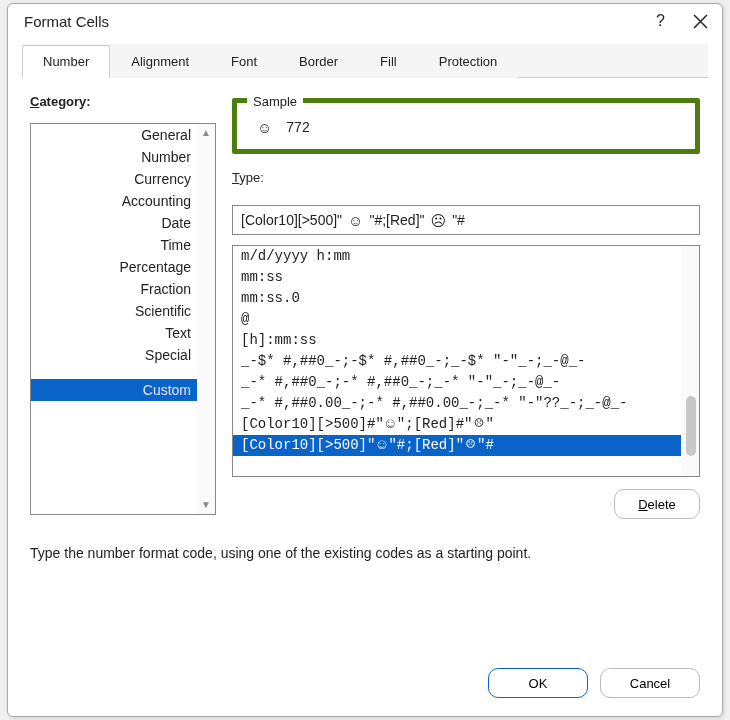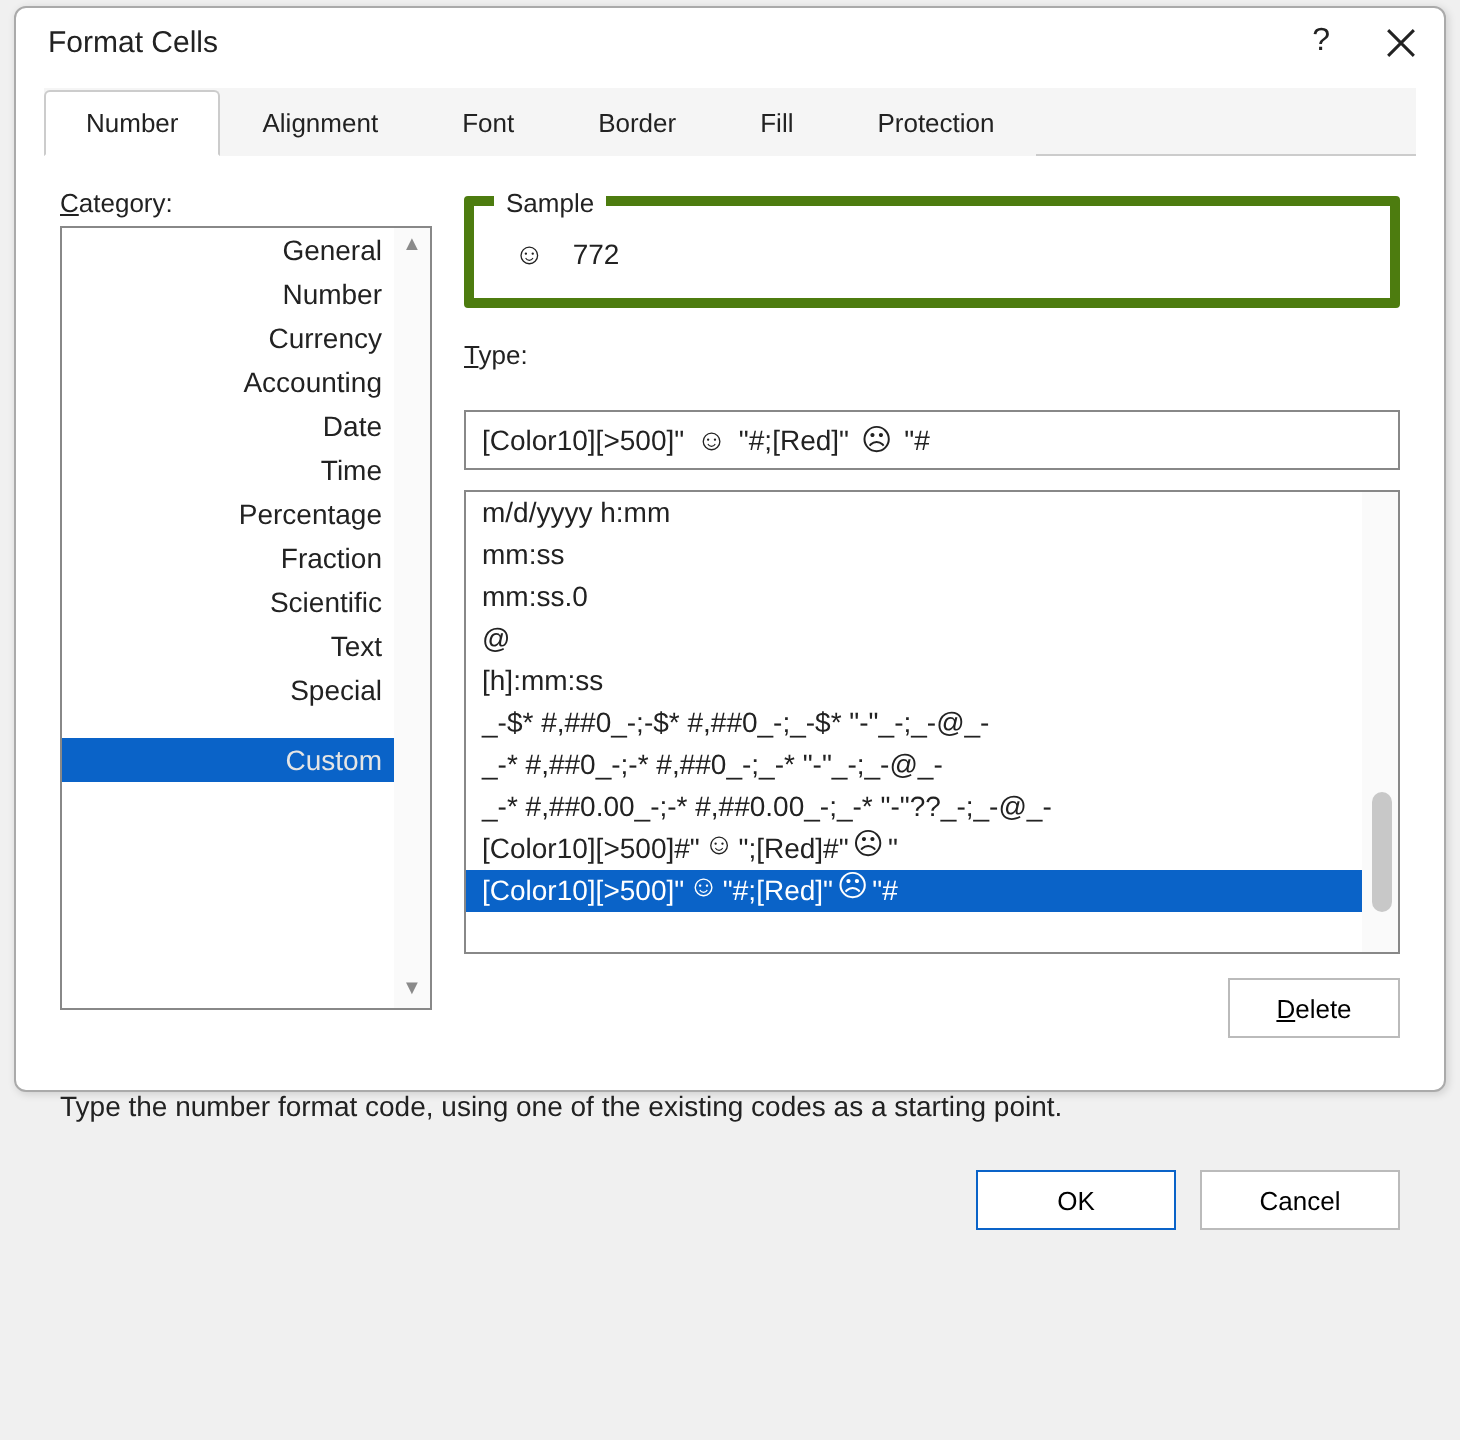--- a/index.html
+++ b/index.html
@@ -7,21 +7,21 @@
       font-family: "Segoe UI", Arial, sans-serif;
       font-size: 13px;
       background: #f0f0f0;
       color: #222;
       width: 730px;
       height: 720px;
       overflow: hidden;
     }
     .dialog {
       width: 716px;
-      height: 543px;
+      height: 714px;
       margin: 3px auto;
       background: #ffffff;
       border: 1px solid #aaa;
       border-radius: 6px;
       box-shadow: 1px 1px 4px rgba(0,0,0,0.15);
       display: flex;
       flex-direction: column;
     }
     .titlebar {
       display: flex;
@@ -68,21 +68,21 @@
     }
     .main-row {
       display: flex;
       gap: 16px;
     }
     .category-col {
       display: flex;
       flex-direction: column;
       width: 186px;
     }
-    .category-label { margin-bottom: 4px; }
+    .category-label { margin-bottom: 14px; font-weight: bold; }
     .listbox {
       border: 1px solid #888;
       height: 392px;
       position: relative;
       overflow: hidden;
       background: #fff;
     }
     .listbox-inner {
       position: absolute;
       inset: 0 18px 0 0;
@@ -169,23 +169,24 @@
     .format-list {
       position: absolute;
       inset: 0 18px 0 0;
       overflow: hidden;
     }
     .fmt-item {
       padding: 1px 8px;
       font-size: 14px;
       line-height: 19px;
       display: flex;
-      align-items: flex-start;
+      align-items: center;
       white-space: nowrap;
       gap: 2px;
+      font-family: Liberation Mono, monospace;
     }
     .fmt-item.selected {
       background: #0a63c8;
       color: #fff;
     }
     .thumb {
       position: absolute;
       right: 3px;
       width: 10px;
       background: #c8c8c8;
@@ -198,21 +199,21 @@
       justify-content: flex-end;
       margin-top: 12px;
     }
     .btn {
       min-width: 86px;
       height: 30px;
       padding: 0 16px;
       font-size: 13px;
       background: #fff;
       border: 1px solid #bbb;
-      border-radius: 0;
+      border-radius: 10px;
       cursor: pointer;
       font-family: inherit;
     }
     .help-text {
       margin-top: 26px;
       font-size: 14px;
     }
     .footer {
       padding: 14px 22px 18px;
       display: flex;

